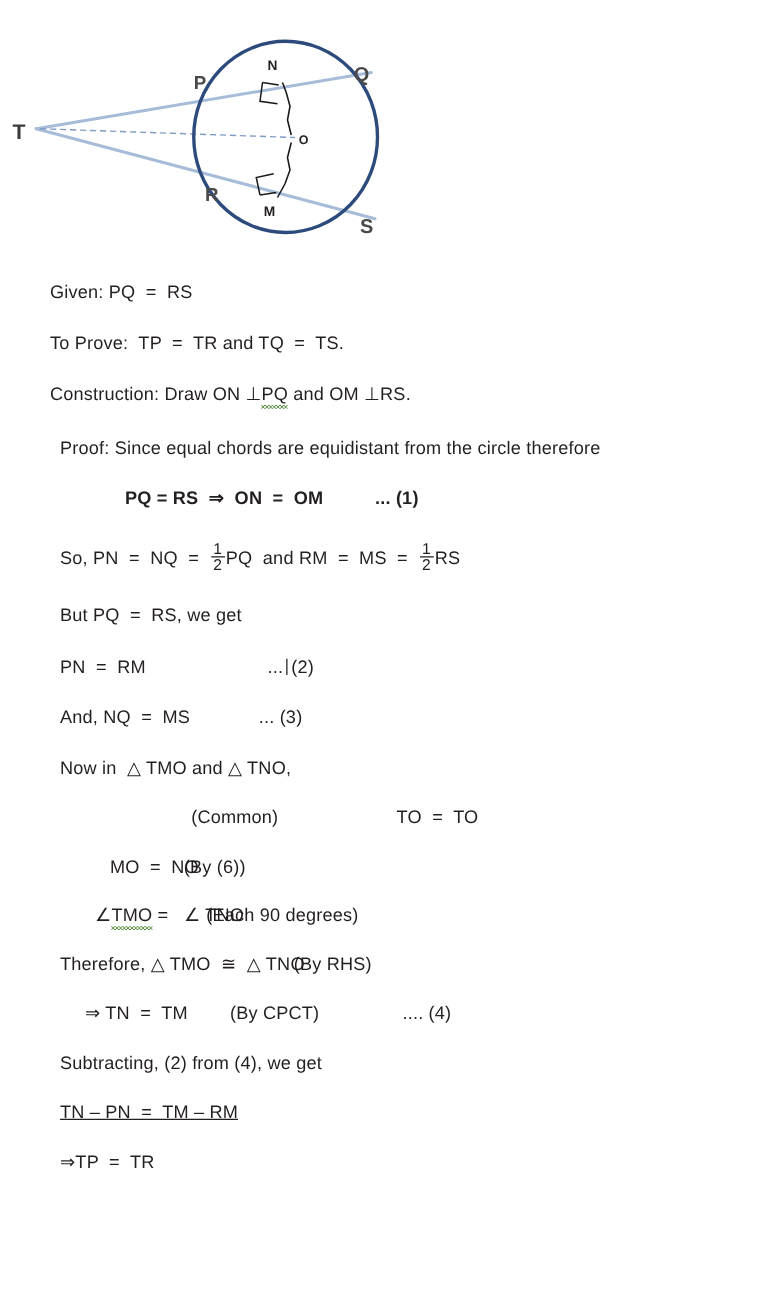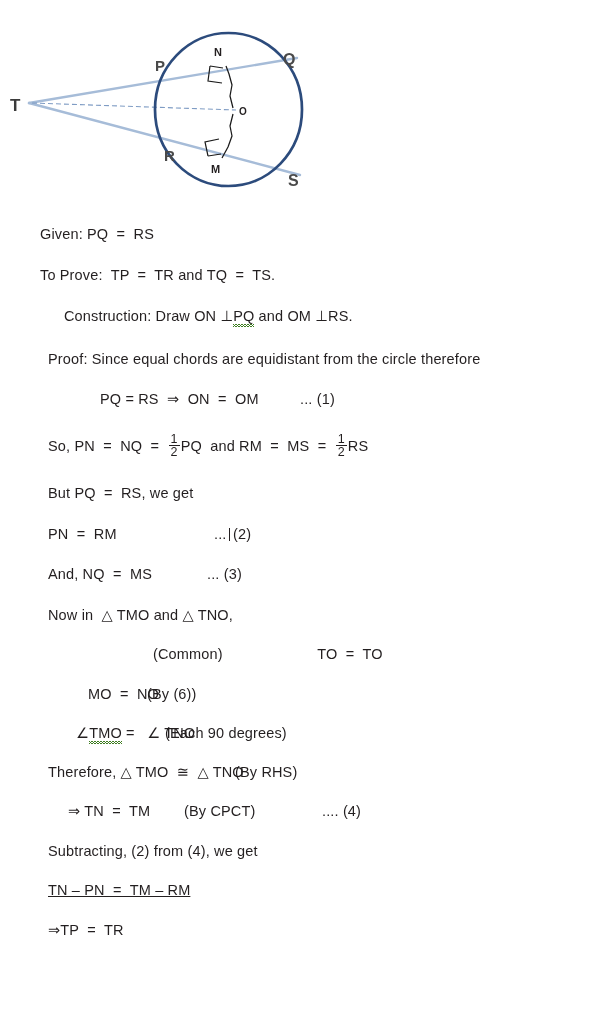--- a/index.html
+++ b/index.html
@@ -34,21 +34,21 @@
     width: 612px;
   }
   .line {
     position: relative;
     font-size: 14.5px;
     line-height: 1;
     color: #231f20;
     white-space: pre;
     letter-spacing: 0.15px;
   }
-  .indent1 { padding-left: 100px; }
+  .indent1 { padding-left: 100px; font-weight: bold; }
   .indent3 { padding-left: 88px; }
   .pad-l { padding-left: 40px; }
   .pad-l2 { padding-left: 48px; }
 
   .ref {
     position: absolute;
     white-space: pre;
   }
 
   
@@ -127,21 +127,21 @@
     <text x="211" y="173" font-family="Liberation Sans, sans-serif" font-size="11" font-weight="bold" fill="#231f20">M</text>
   </svg>
 </div>
 
 <div id="proof">
 
   <div class="line pad-l" style="margin-top:22px;">Given: PQ  =  RS</div>
 
   <div class="line pad-l" style="margin-top:26px;">To Prove:  TP  =  TR and TQ  =  TS.</div>
 
-  <div class="line pad-l" style="margin-top:27px;margin-left:24px;"><span>Construction: Draw ON </span><span>⊥</span><span class="squiggle">PQ</span><span> and OM </span><span>⊥</span><span>RS.</span></div>
+  <div class="line pad-l" style="margin-top:27px;"><span>Construction: Draw ON </span><span>⊥</span><span class="squiggle">PQ</span><span> and OM </span><span>⊥</span><span>RS.</span></div>
 
   <div class="line pad-l2" style="margin-top:28px;">Proof: Since equal chords are equidistant from the circle therefore</div>
 
   <div class="line indent1" style="margin-top:26px;"><span>PQ = RS  ⇒  ON  =  OM</span><span class="ref" style="left:300px;">... (1)</span></div>
 
 
   <div class="line pad-l2" style="margin-top:27px;"><span>So, PN  =  NQ  =  </span><span class="frac"><span class="num">1</span><span class="den">2</span></span><span>PQ  and RM  =  MS  =  </span><span class="frac"><span class="num">1</span><span class="den">2</span></span><span>RS</span></div>
 
   <div class="line pad-l2" style="margin-top:26px;">But PQ  =  RS, we get</div>
 

